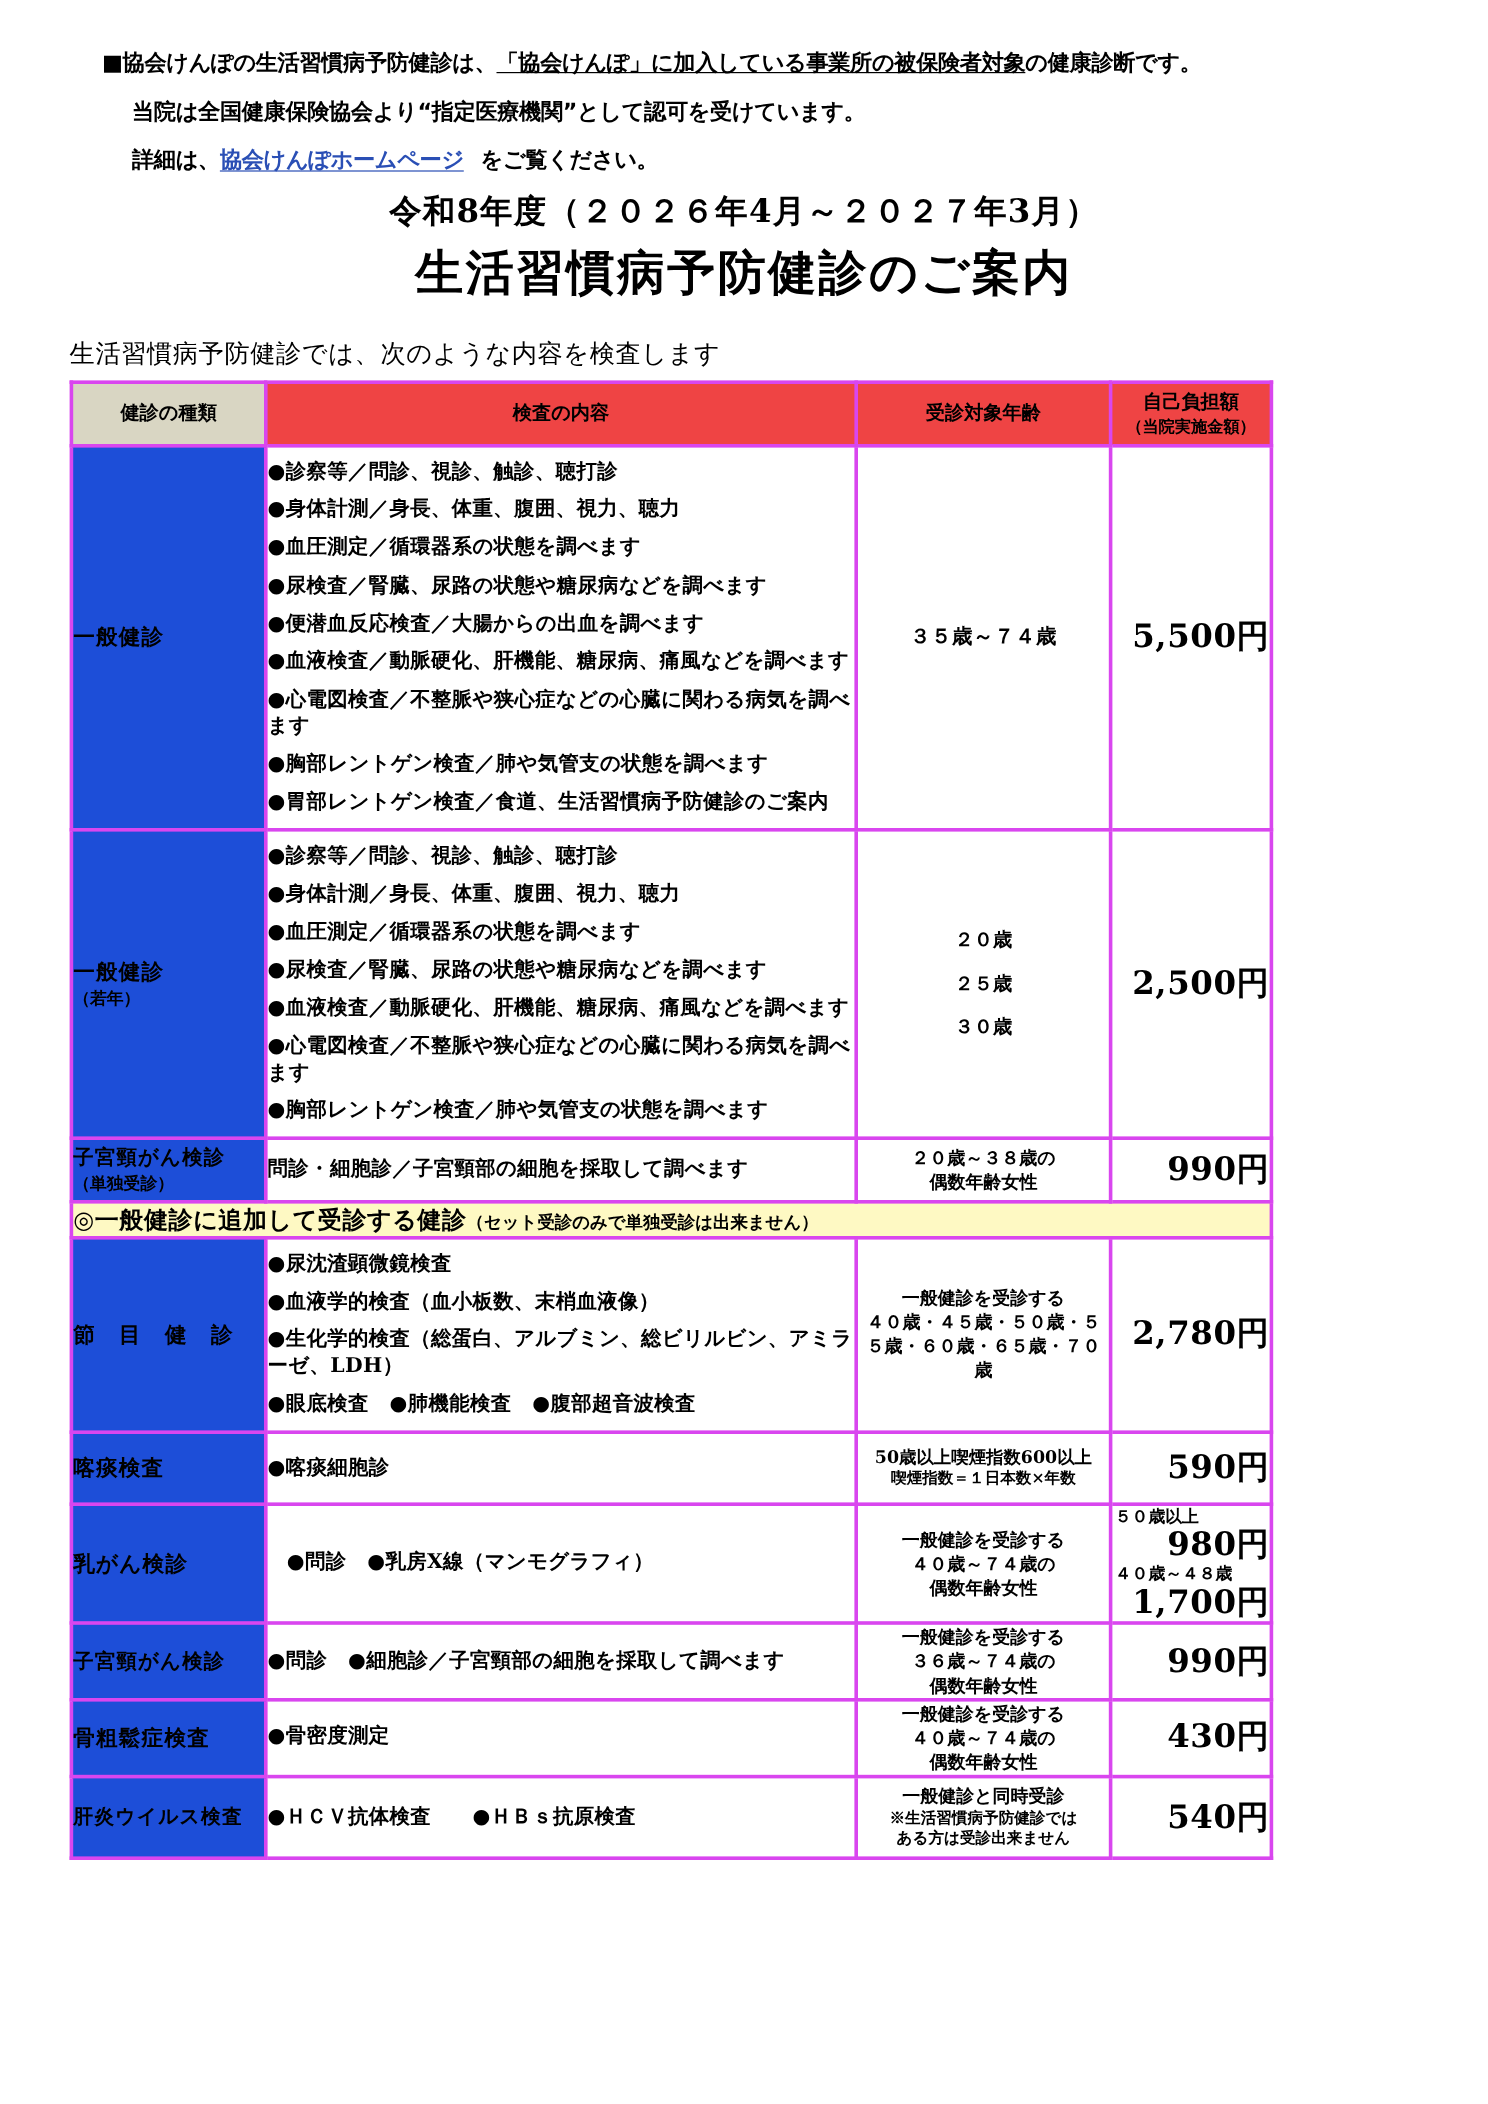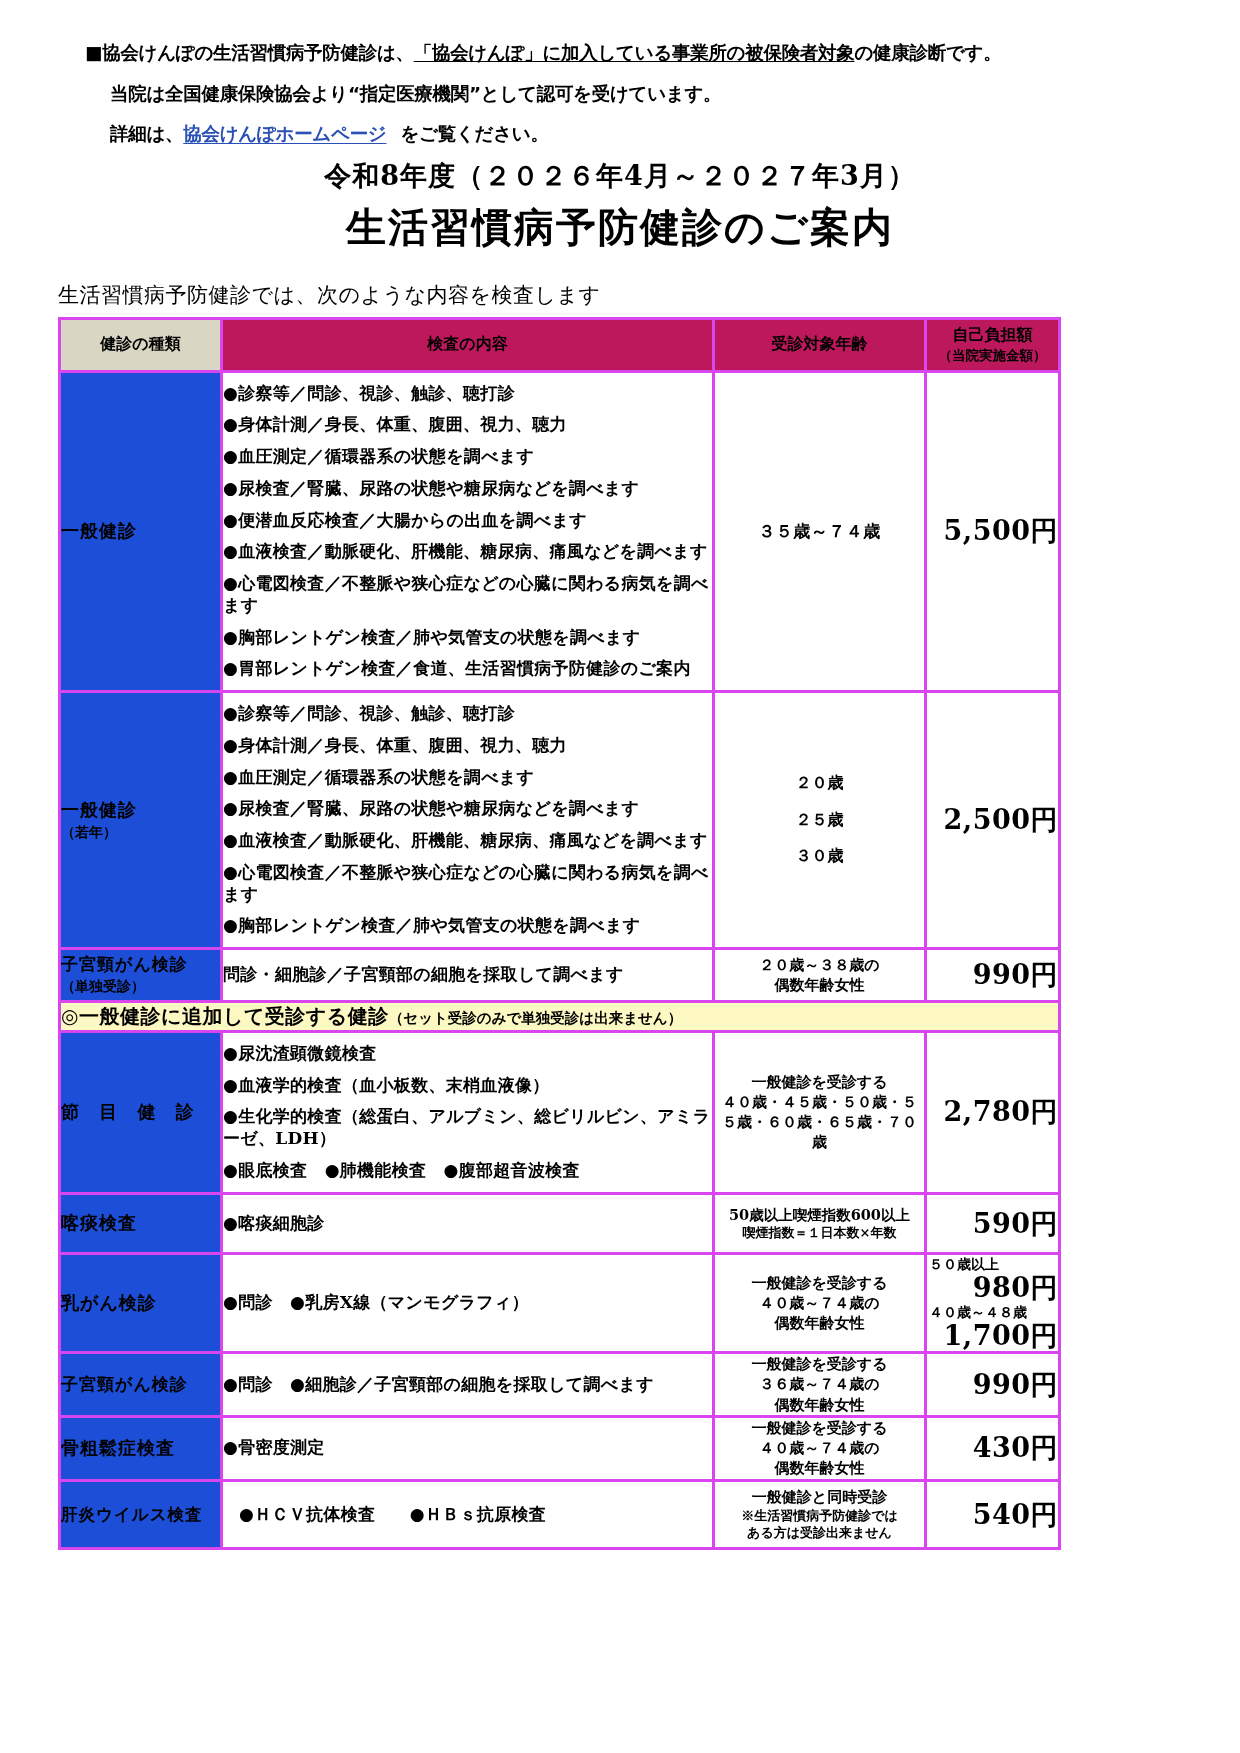--- a/index.html
+++ b/index.html
@@ -89,21 +89,21 @@
 
   thead th {
     background: #d9d6c3;
     font-family: "DejaVu Sans", "Liberation Sans", sans-serif;
     font-weight: bold;
     font-size: 16px;
     height: 50px;
     text-align: center;
   }
   thead th.white-head {
-    background: #be185d;
+    background: #ef4444;
   }
   thead th .sub {
     display: block;
     font-size: 13.5px;
     font-weight: bold;
     margin-top: 1px;
   }
 
   td.kind {
     background: #1d4ed8;
@@ -341,21 +341,21 @@
           <span class="age-tiny">喫煙指数＝１日本数×年数</span>
         </td>
         <td class="price">590円</td>
       </tr>
 
       <tr>
         <td class="kind">
           <span>乳がん検診</span>
         </td>
         <td class="desc">
-          <div class="bullet-line single" style="padding:22px 0">●問診　●乳房X線（マンモグラフィ）</div>
+          <div class="bullet-line single" style="padding:22px 16px">●問診　●乳房X線（マンモグラフィ）</div>
         </td>
         <td class="age">
           <span class="age-small">一般健診を受診する</span>
           <span class="age-small">４０歳～７４歳の</span>
           <span class="age-small">偶数年齢女性</span>
         </td>
         <td class="price">
           <span class="price-note">５０歳以上</span>
           <span class="price-amt-2">980円</span>
           <span class="price-note">４０歳～４８歳</span>
@@ -391,21 +391,21 @@
           <span class="age-small">偶数年齢女性</span>
         </td>
         <td class="price">430円</td>
       </tr>
 
       <tr>
         <td class="kind">
           <span style="font-size:16.5px">肝炎ウイルス検査</span>
         </td>
         <td class="desc">
-          <div class="bullet-line single" style="padding:22px 16px">●ＨＣＶ抗体検査　　●ＨＢｓ抗原検査</div>
+          <div class="bullet-line single" style="padding:22px 0">●ＨＣＶ抗体検査　　●ＨＢｓ抗原検査</div>
         </td>
         <td class="age">
           <span class="age-small">一般健診と同時受診</span>
           <span class="age-tiny">※生活習慣病予防健診では</span>
           <span class="age-tiny">ある方は受診出来ません</span>
         </td>
         <td class="price">540円</td>
       </tr>
 
     </tbody>

